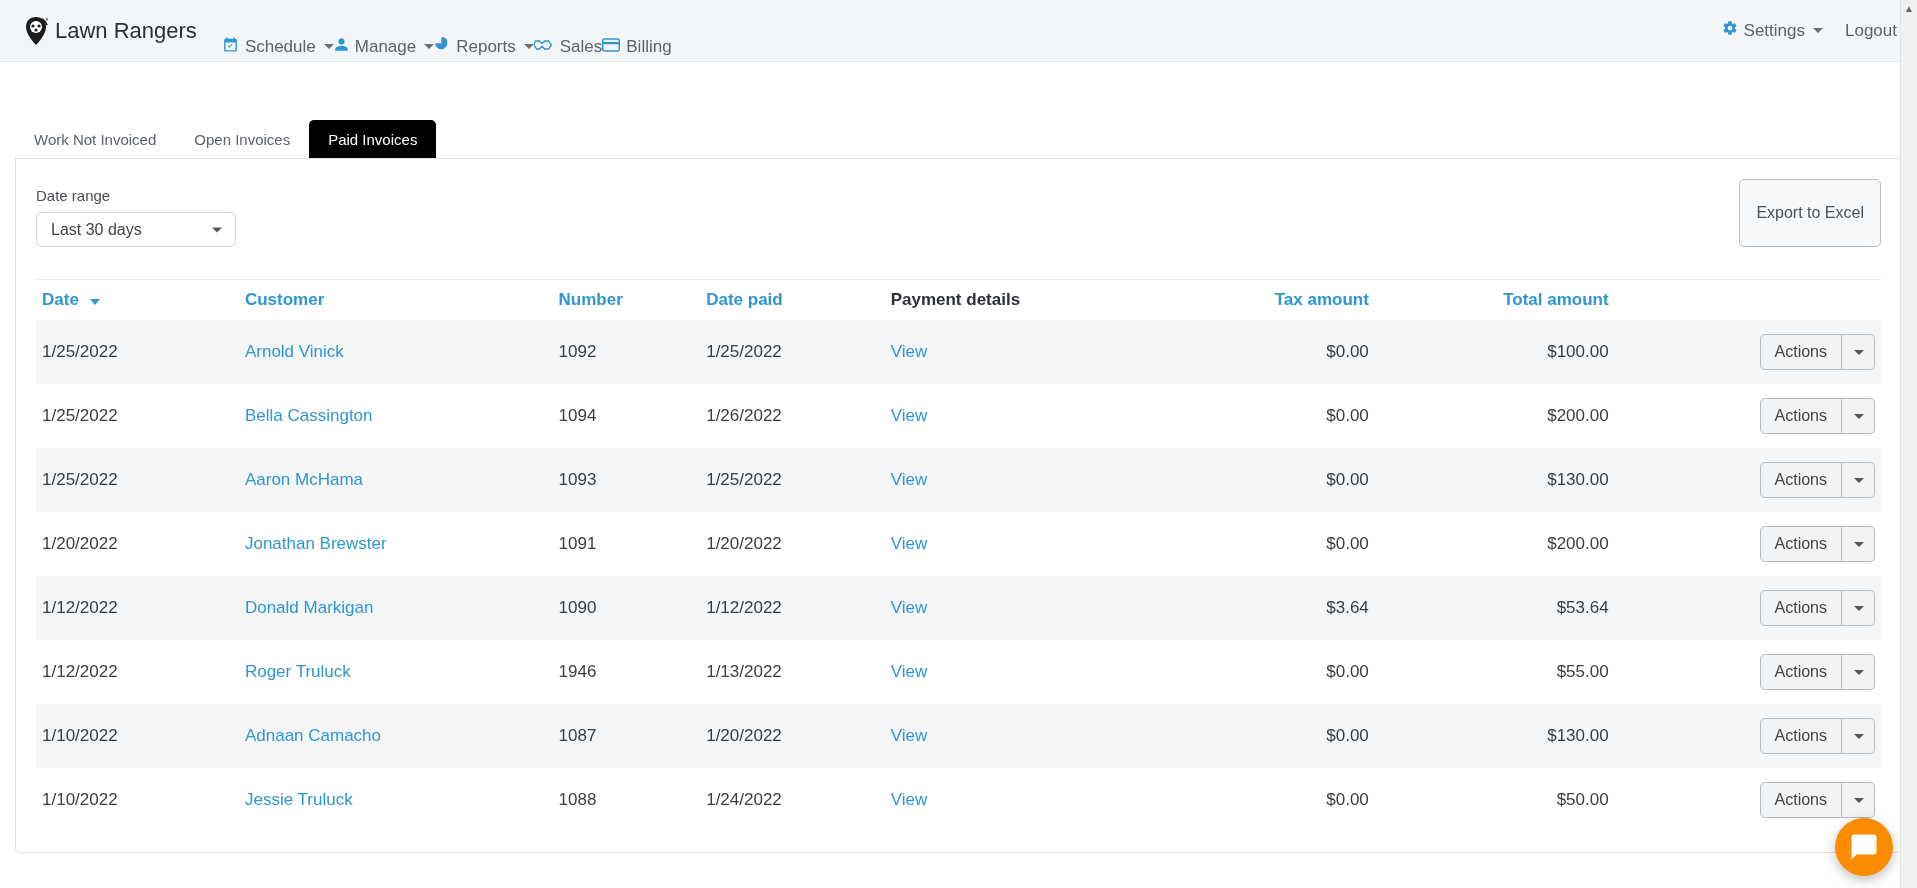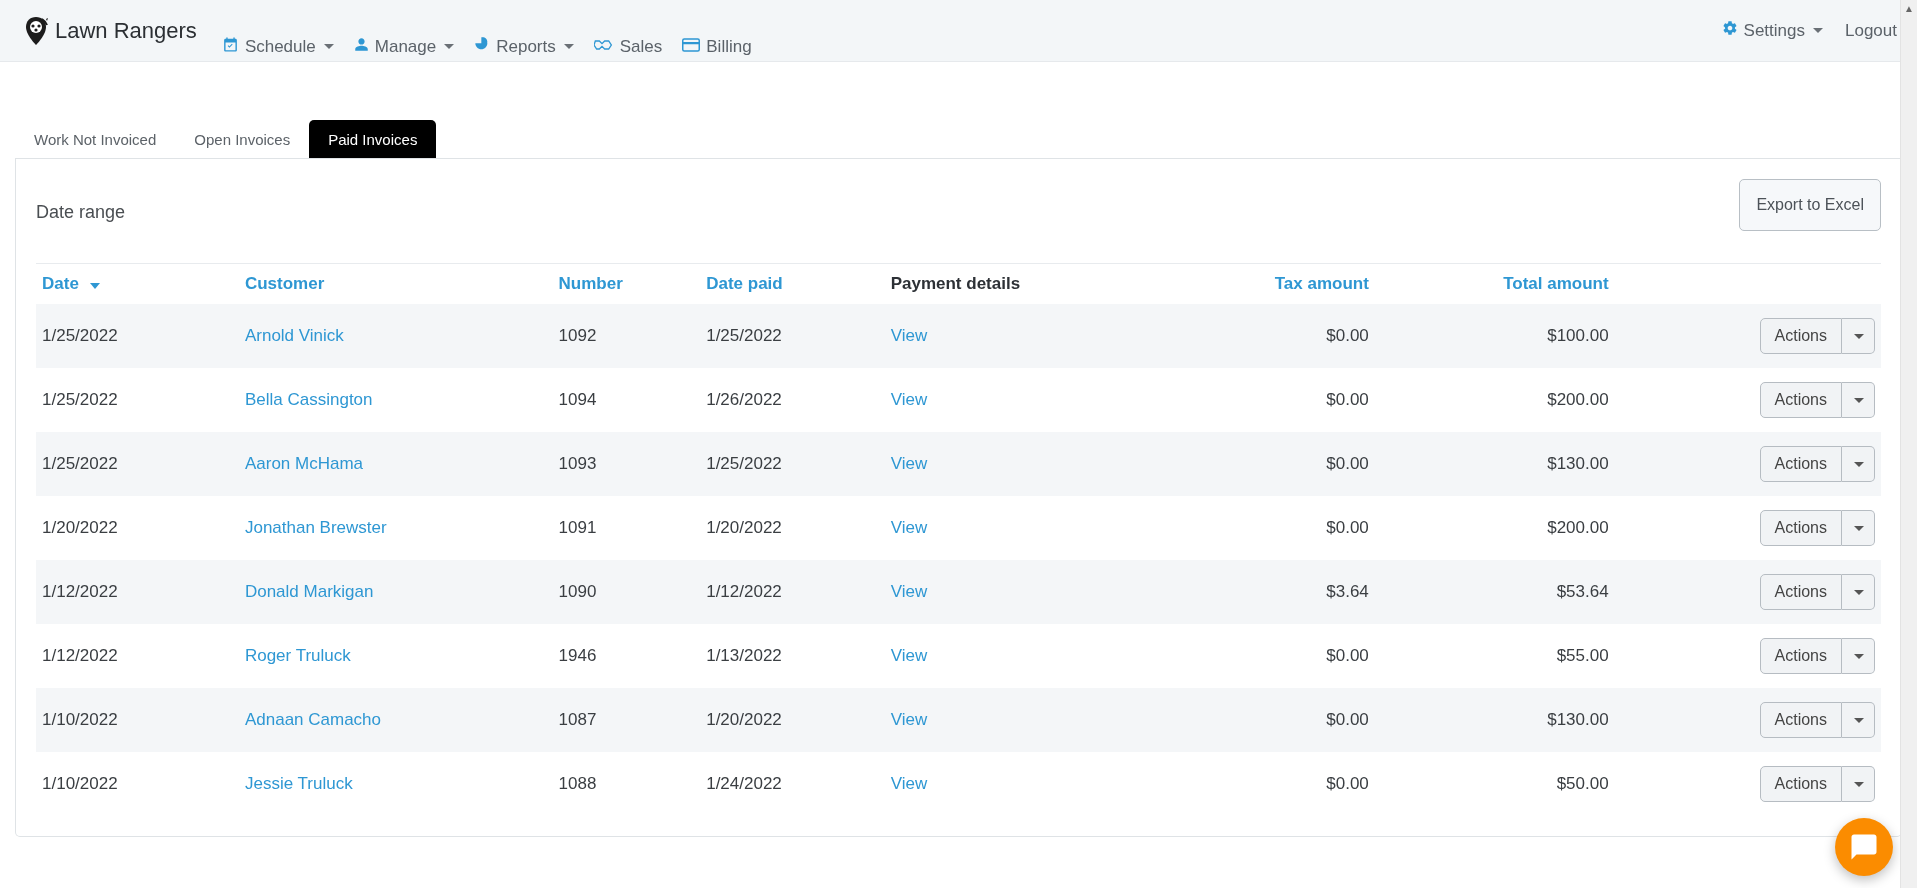--- a/index.html
+++ b/index.html
@@ -29,21 +29,20 @@
     width: 32px;
     height: 32px;
   }
   .brand-name {
     font-size: 22px;
     color: #2b2f33;
   }
   .nav-links {
     display: flex;
     align-items: center;
-    gap: 20px;
     flex: 1;
     margin-top: 32px;
   }
   .nav-item {
     display: flex;
     align-items: center;
     gap: 6px;
     color: #5b6269;
     cursor: pointer;
     font-size: 17px;
@@ -92,21 +91,21 @@
     padding: 20px;
   }
   
   .filter-row {
     display: flex;
     justify-content: space-between;
     align-items: flex-end;
     margin-bottom: 32px;
   }
   .filter-label {
-    font-size: 18px;
+    font-size: 15px;
     color: #4a4e52;
     margin-bottom: 8px;
   }
   .select-wrap {
     display: inline-block;
     position: relative;
   }
   .select-wrap select {
     appearance: none;
     border: 1px solid #cfd4d9;
@@ -126,21 +125,21 @@
     border-right: 5px solid transparent;
     border-top: 5px solid #555;
     transform: translateY(-50%);
     pointer-events: none;
   }
   
   .btn-outline {
     border: 1px solid #b8bfc5;
     background: #f6f8fa;
     color: #4c5258;
-    padding: 16px 16px;
+    padding: 24px 16px;
     border-radius: 5px;
     font-size: 16px;
     cursor: pointer;
   }
   
   
   table {
     width: 100%;
     border-collapse: collapse;
   }
@@ -306,20 +305,25 @@
   <div class="tabs">
     <div class="tab">Work Not Invoiced</div>
     <div class="tab">Open Invoices</div>
     <div class="tab active">Paid Invoices</div>
   </div>
 
   <div class="panel">
     <div class="filter-row">
       <div>
         <div class="filter-label">Date range</div>
+        <div class="select-wrap">
+          <select>
+            <option>Last 30 days</option>
+          </select>
+        </div>
       </div>
       <button class="btn-outline">Export to Excel</button>
     </div>
 
     <table>
       <thead>
         <tr>
           <th style="width:11%">
             <span>Date</span>
             <span class="sort-caret"></span>

